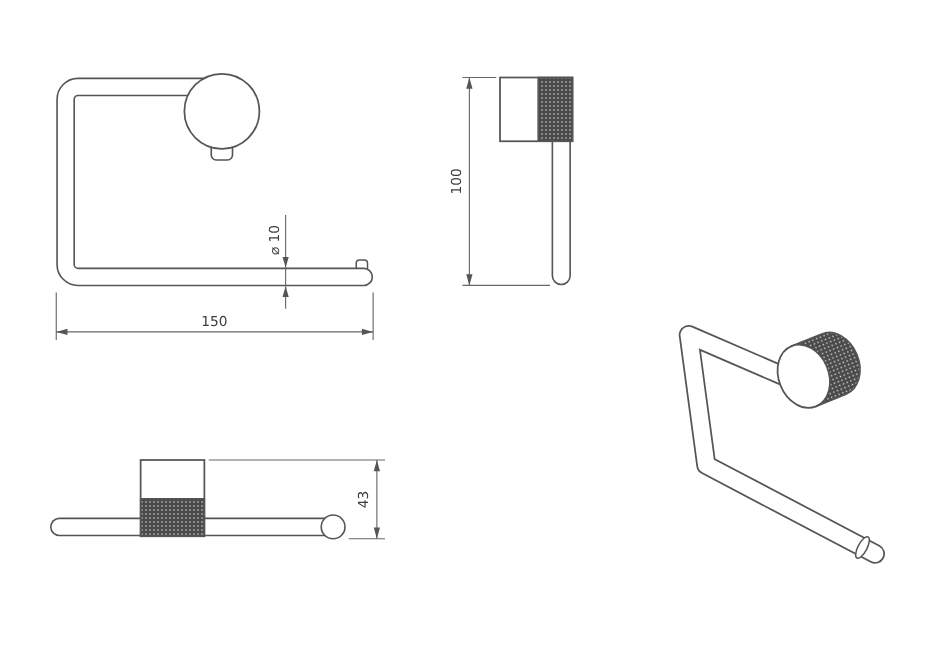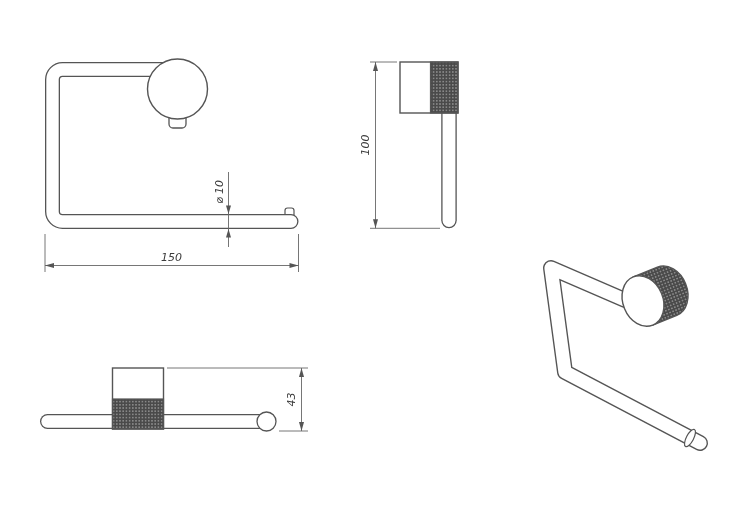--- a/index.html
+++ b/index.html
@@ -3,21 +3,20 @@
 <meta charset="utf-8">
 <style>
   html,body { margin:0; padding:0; background:#ffffff; }
   .canvas {
     position: relative;
     width: 750px;
     height: 478px;
     background: #ffffff;
     font-family: "DejaVu Sans", "Liberation Sans", sans-serif;
     overflow: hidden;
-    font-style: italic;
   }
   svg { display:block; }
   text {
     font-family: "DejaVu Sans", "Liberation Sans", sans-serif;
     font-size: 11px;
     fill: #3c3c3c;
   }
   .dim { stroke:#666666; stroke-width:0.9; fill:none; }
   .arrow { fill:#555555; stroke:none; }
 </style>

